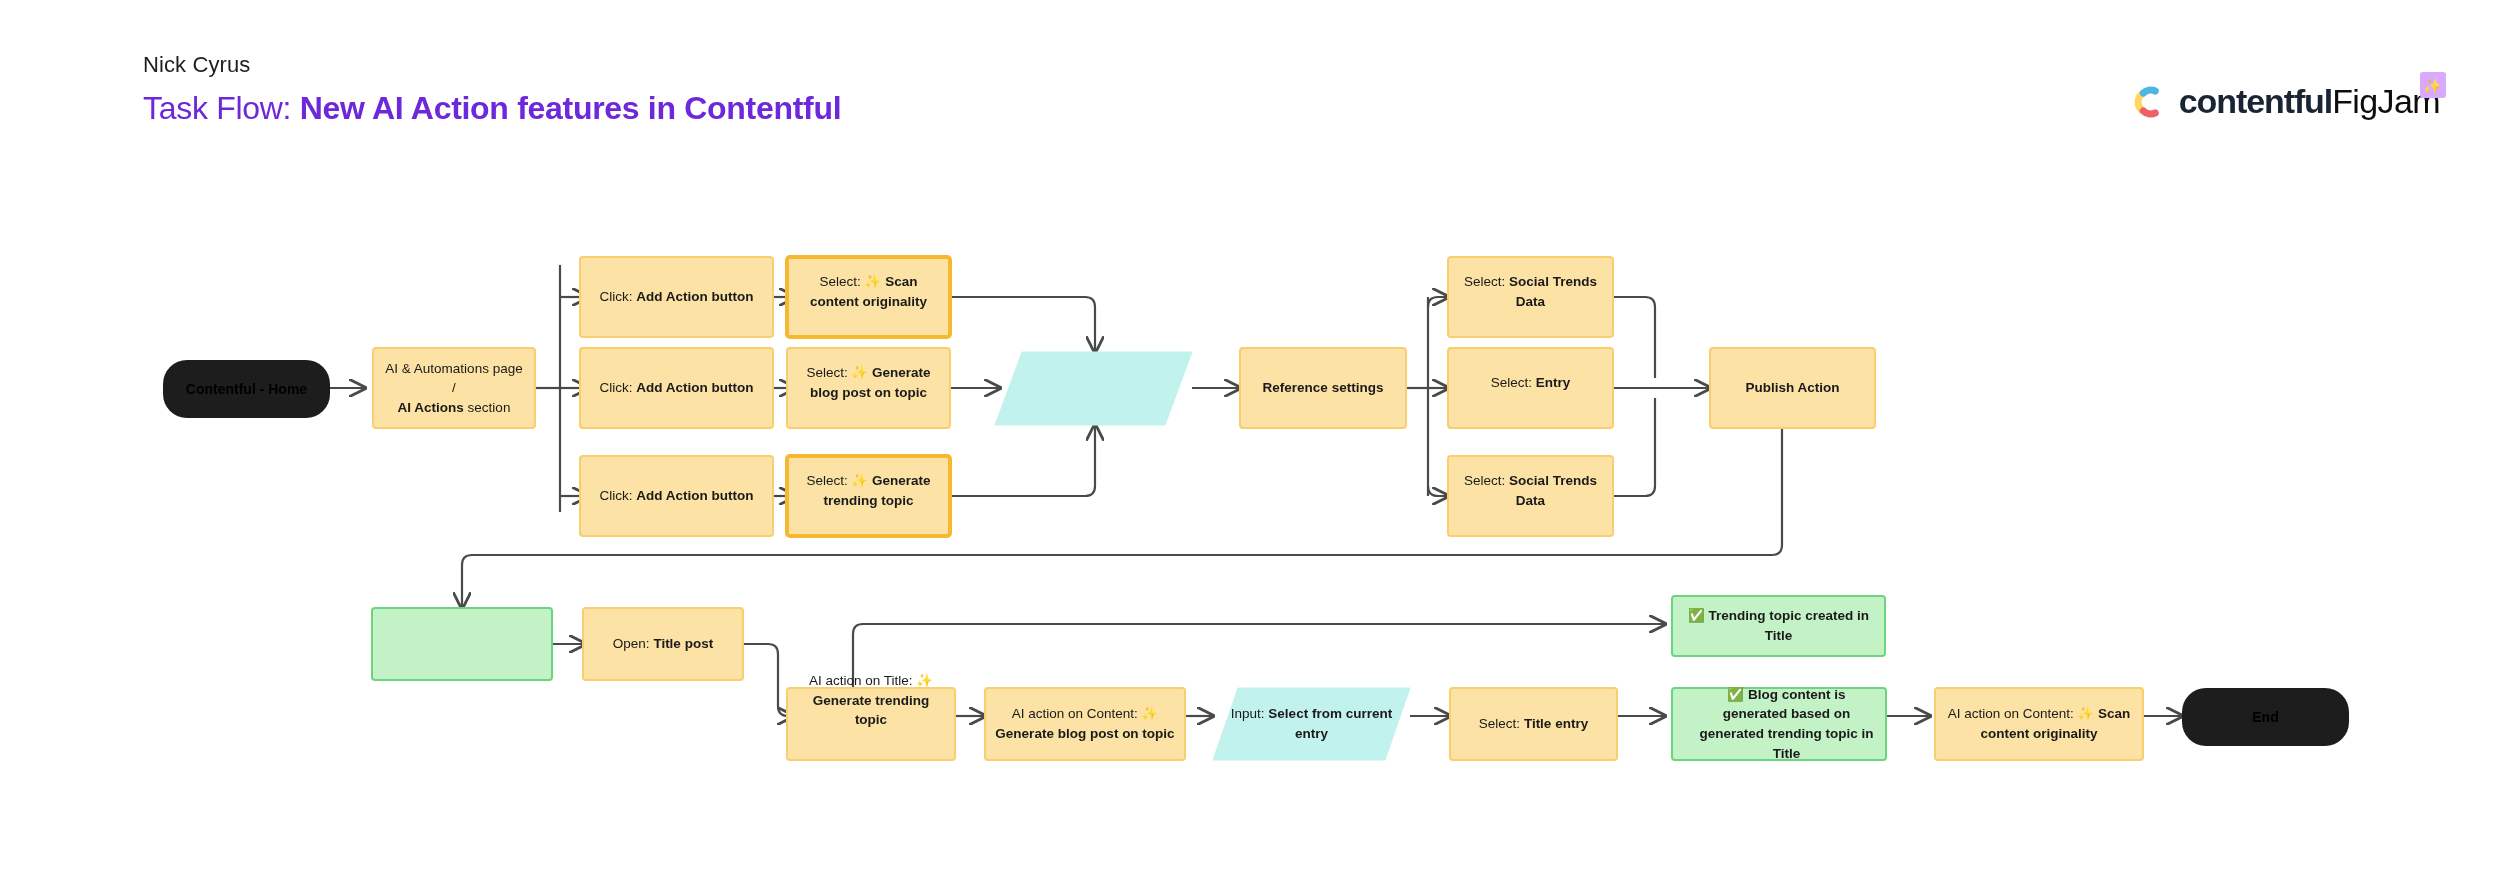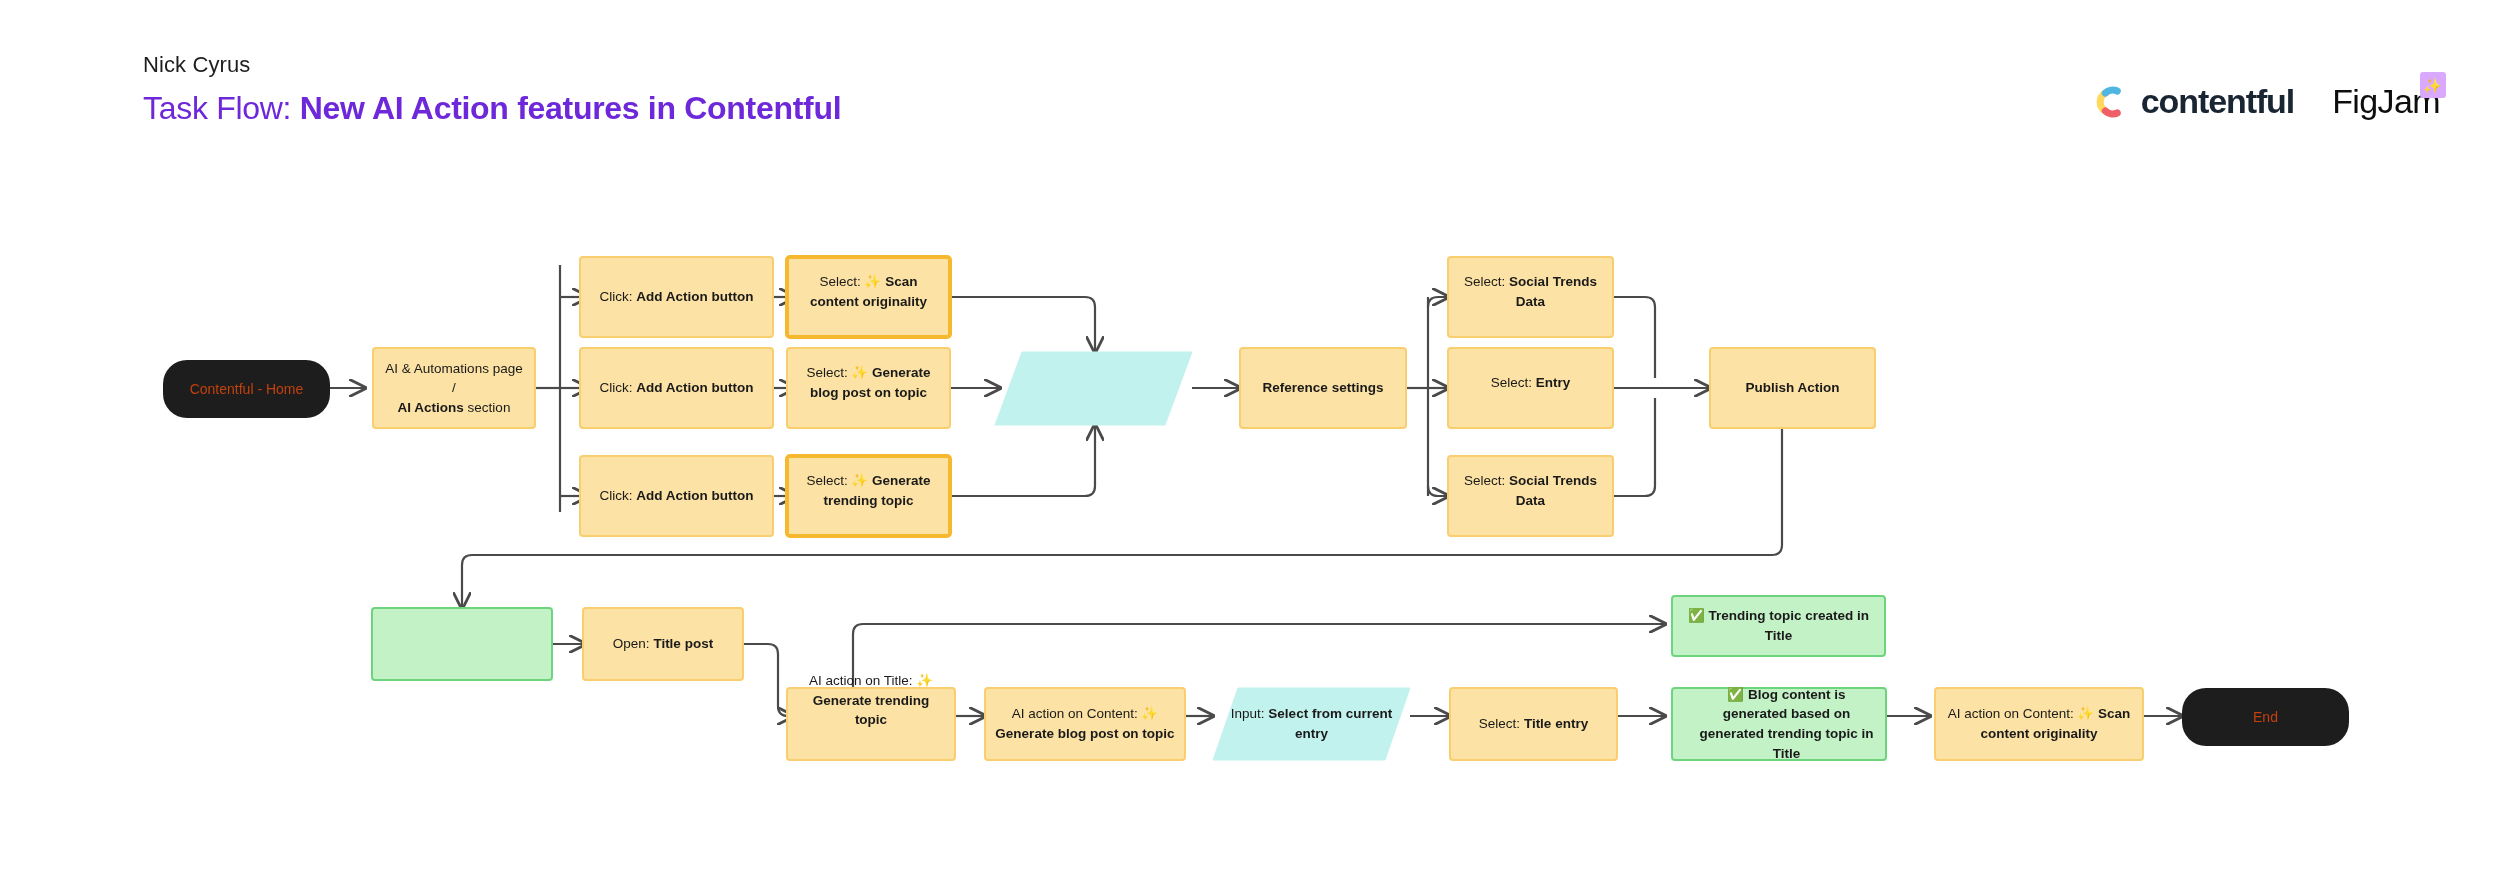--- a/index.html
+++ b/index.html
@@ -6,21 +6,21 @@
   body{width:2500px;height:894px;overflow:hidden;
        font-family:"Liberation Sans","DejaVu Sans",sans-serif;color:#1a1a1a;}
   #canvas{position:relative;width:2500px;height:894px;background:#fff;}
 
   
   .author{position:absolute;left:143px;top:52px;font-size:22px;color:#1e1e1e;letter-spacing:.1px;}
   .title{position:absolute;left:143px;top:90px;font-size:32px;color:#6d28d9;white-space:nowrap;letter-spacing:-.3px;}
   .title .thin{font-weight:400;}
   .title .bold{font-weight:700;}
 
-  .logos{position:absolute;right:60px;top:82px;display:flex;align-items:center;gap:38px;}
+  .logos{position:absolute;right:60px;top:82px;display:flex;align-items:center;}
   .contentful-logo{display:flex;align-items:center;gap:10px;}
   .cf-mark{width:38px;height:38px;position:relative;display:block;}
   .cf-word{font-size:34px;font-weight:700;color:#192532;letter-spacing:-1.1px;}
   .figjam-logo{position:relative;display:flex;align-items:flex-start;}
   .fj-word{font-size:34px;font-weight:400;color:#0d0d0d;letter-spacing:-.6px;}
   .fj-badge{position:absolute;right:-6px;top:-10px;width:26px;height:26px;background:#d9a8ff;
             border-radius:3px;display:flex;align-items:center;justify-content:center;
             font-size:15px;line-height:1;color:#fff;}
 
   
@@ -30,21 +30,21 @@
   .node-rect.hl{stroke:#F5B82E;stroke-width:4px;}
   .node-green{fill:#C4F2C7;stroke:#6DD47E;stroke-width:2px;}
   .node-cyan{fill:#C2F2EE;stroke:#C2F2EE;stroke-width:1px;}
   .node-dark{fill:#1d1d1d;}
 
   
   .nlabel{position:absolute;display:flex;align-items:center;justify-content:center;
           text-align:center;font-size:13.5px;line-height:1.45;color:#1a1a1a;
           pointer-events:none;padding:0 9px;box-sizing:border-box;}
   .nlabel b{font-weight:700;}
-  .nlabel.dark{color:#c2410c;font-weight:400;font-size:14px;}
+  .nlabel.dark{color:#000000;font-weight:700;font-size:14px;}
   .spark{color:#F5B301;}
   .chk{color:#31a24c;}
 </style>
 </head>
 <body>
 
 <div id="canvas">
 
   <div class="author">Nick Cyrus</div>
 

